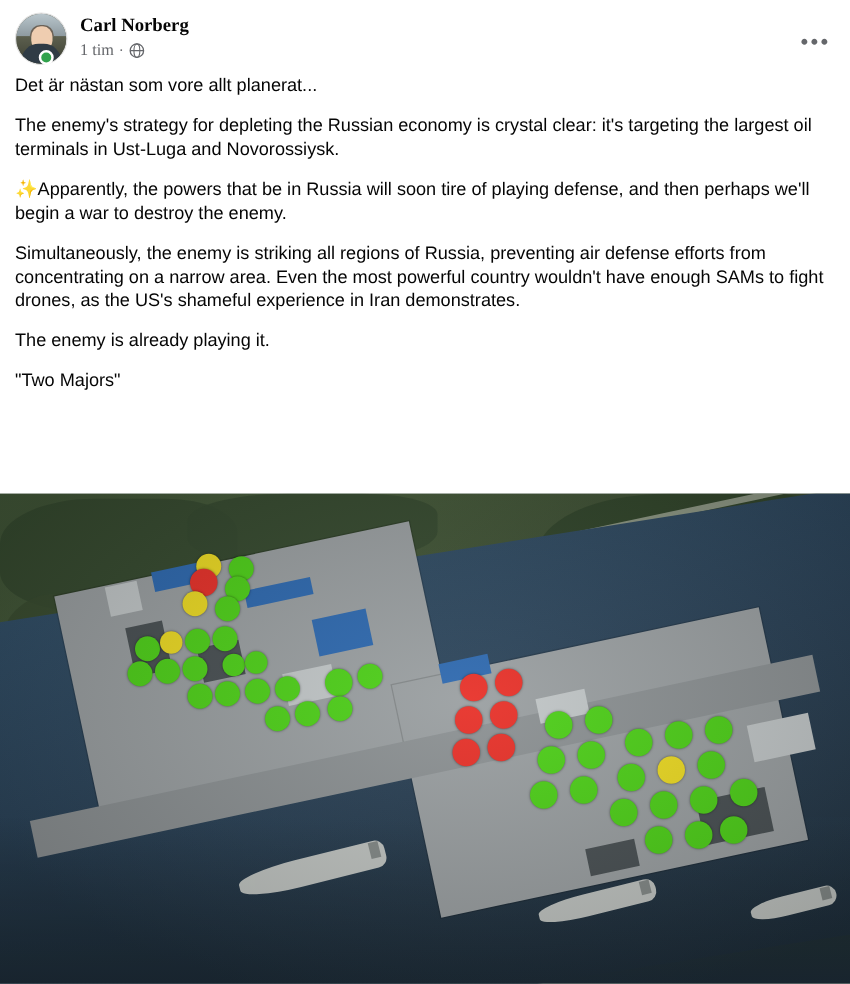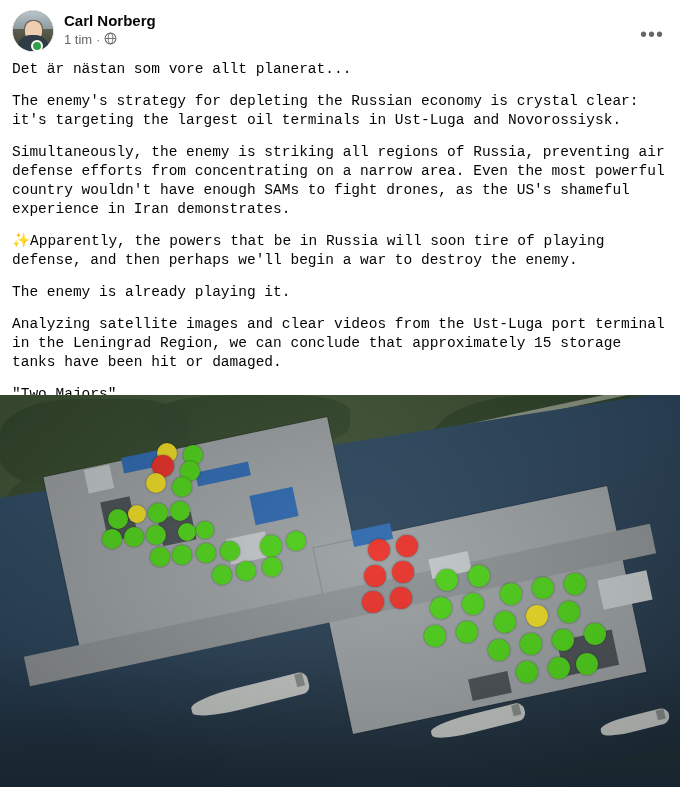--- a/index.html
+++ b/index.html
@@ -19,20 +19,21 @@
     height: 787px;
     position: relative;
     background: #ffffff;
     box-sizing: border-box;
   }
   .post-header {
     display: flex;
     align-items: flex-start;
     padding: 10px 12px 4px 12px;
     position: relative;
+    font-family: Liberation Serif, serif;
   }
   .avatar {
     width: 42px;
     height: 42px;
     border-radius: 50%;
     overflow: hidden;
     position: relative;
     flex: 0 0 auto;
     background: #6b6f63;
     border: 1px solid #e2e2e2;
@@ -99,21 +100,21 @@
     padding-top: 1px;
   }
   .author-name {
     font-size: 15px;
     font-weight: bold;
     color: #050505;
     line-height: 20px;
   }
   .meta-line {
     display: flex;
-    align-items: flex-start;
+    align-items: center;
     gap: 4px;
     font-size: 13px;
     color: #65676b;
     line-height: 16px;
     margin-top: 1px;
   }
   .meta-dot {
     font-size: 12px;
     color: #65676b;
   }
@@ -137,21 +138,20 @@
     cursor: pointer;
   }
   .post-body {
     padding: 4px 12px 10px 12px;
     font-size: 14.5px;
     line-height: 19px;
     color: #050505;
   }
   .post-body p {
     margin: 0 0 13px 0;
-    font-family: Liberation Mono, monospace;
   }
   .post-body p:last-child {
     margin-bottom: 0;
   }
   .sparkle {
     color: #f7c948;
   }
   
   .photo {
     position: absolute;
@@ -283,24 +283,23 @@
         </span>
       </div>
     </div>
 
     <div class="menu-button">•••</div>
   </div>
 
   <div class="post-body">
     <p>Det är nästan som vore allt planerat...</p>
     <p>The enemy's strategy for depleting the Russian economy is crystal clear: it's targeting the largest oil terminals in Ust-Luga and Novorossiysk.</p>
+    <p><span class="sparkle">✨</span><span>Apparently, the powers that be in Russia will soon tire of playing defense, and then perhaps we'll begin a war to destroy the enemy.</span></p>
     <p>Simultaneously, the enemy is striking all regions of Russia, preventing air defense efforts from concentrating on a narrow area. Even the most powerful country wouldn't have enough SAMs to fight drones, as the US's shameful experience in Iran demonstrates.</p>
-    <p><span class="sparkle">✨</span><span>Apparently, the powers that be in Russia will soon tire of playing defense, and then perhaps we'll begin a war to destroy the enemy.</span></p>
     <p>The enemy is already playing it.</p>
-    <p>Analyzing satellite images and clear videos from the Ust-Luga port terminal in the Leningrad Region, we can conclude that approximately 15 storage tanks have been hit or damaged.</p>
     <p>"Two Majors"</p>
   </div>
 
   <div class="photo">
     <div class="land"></div>
 
     <div class="forest" style="left:0px;  top:4px;   width:190px; height:90px;"></div>
     <div class="forest" style="left:150px; top:0px;   width:200px; height:55px;"></div>
     <div class="forest" style="left:430px; top:0px;   width:260px; height:120px; background:#2f4329;"></div>
     <div class="forest" style="left:520px; top:90px;  width:180px; height:150px; background:#38492f;"></div>

